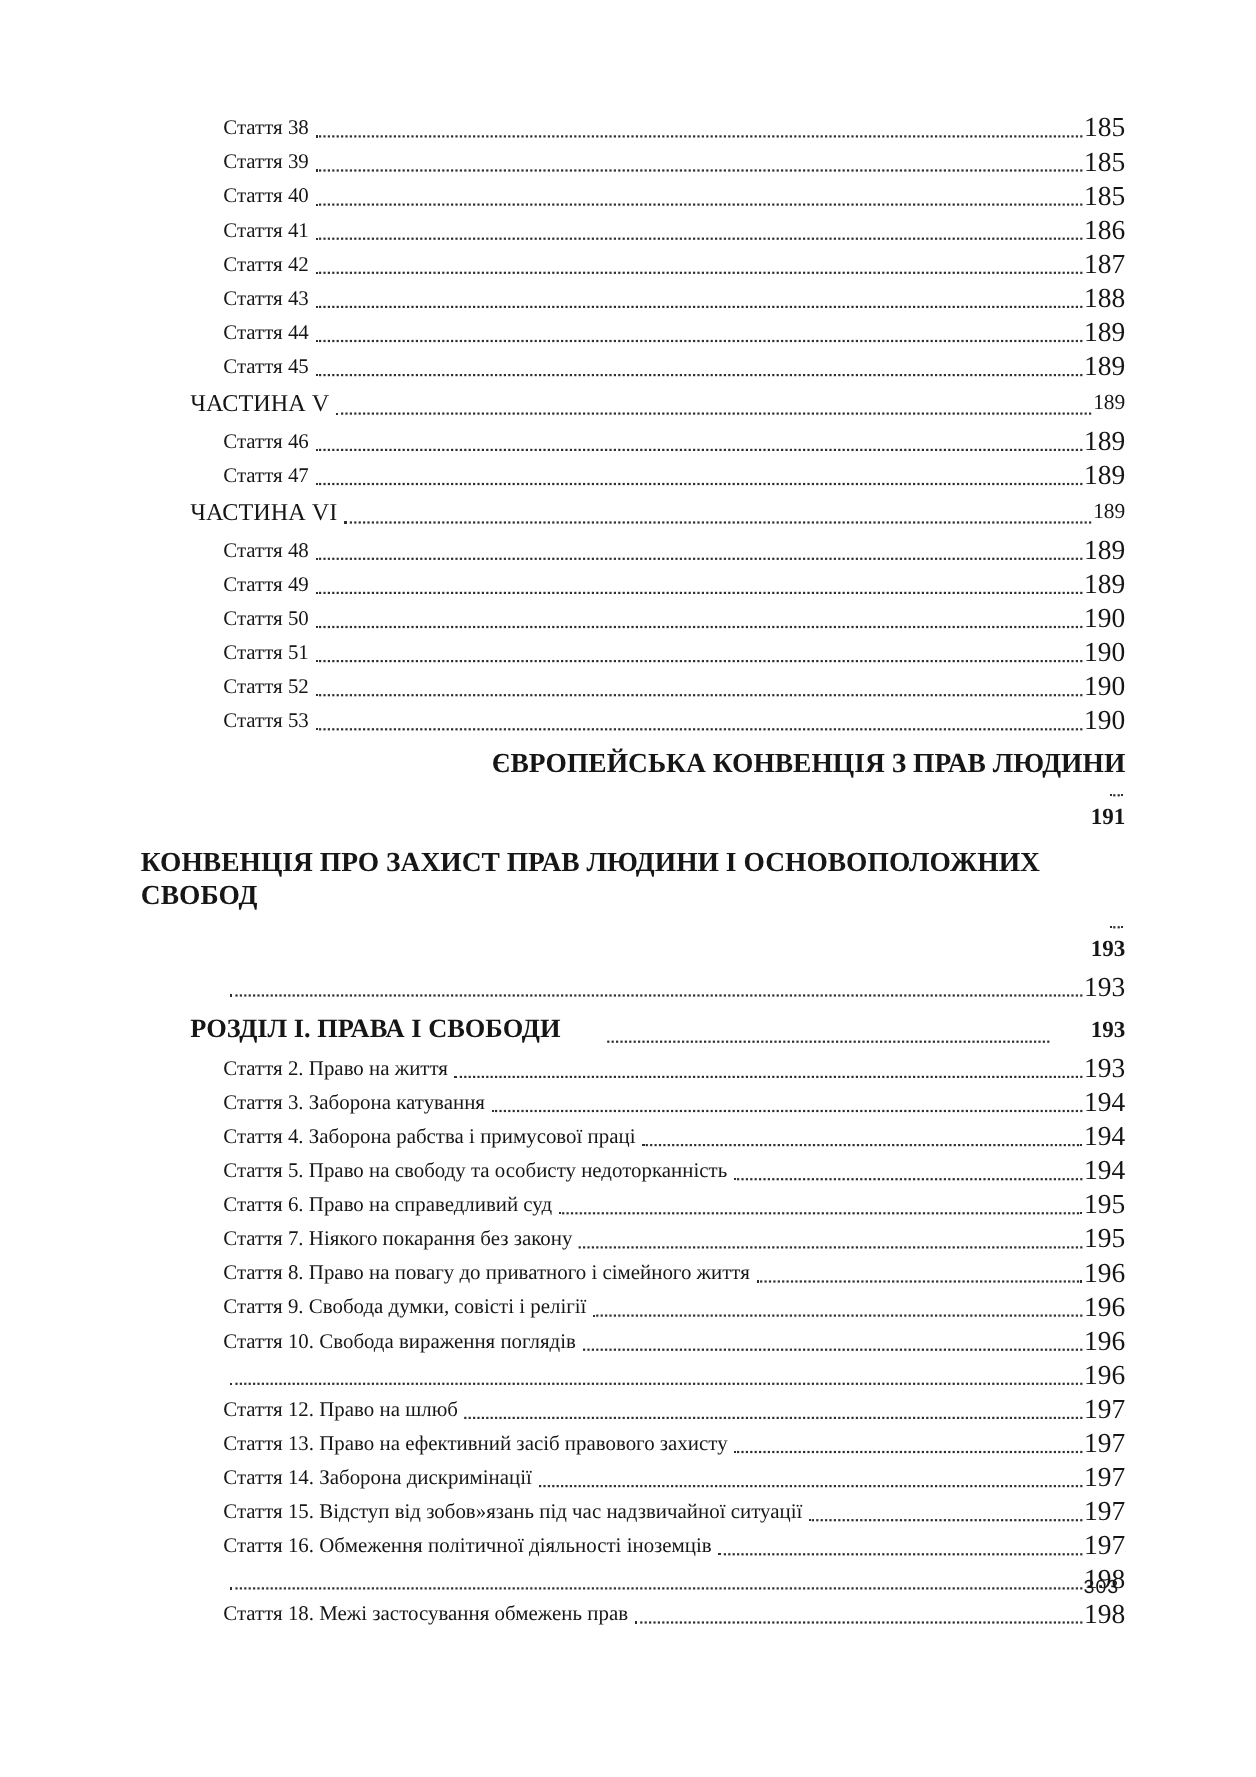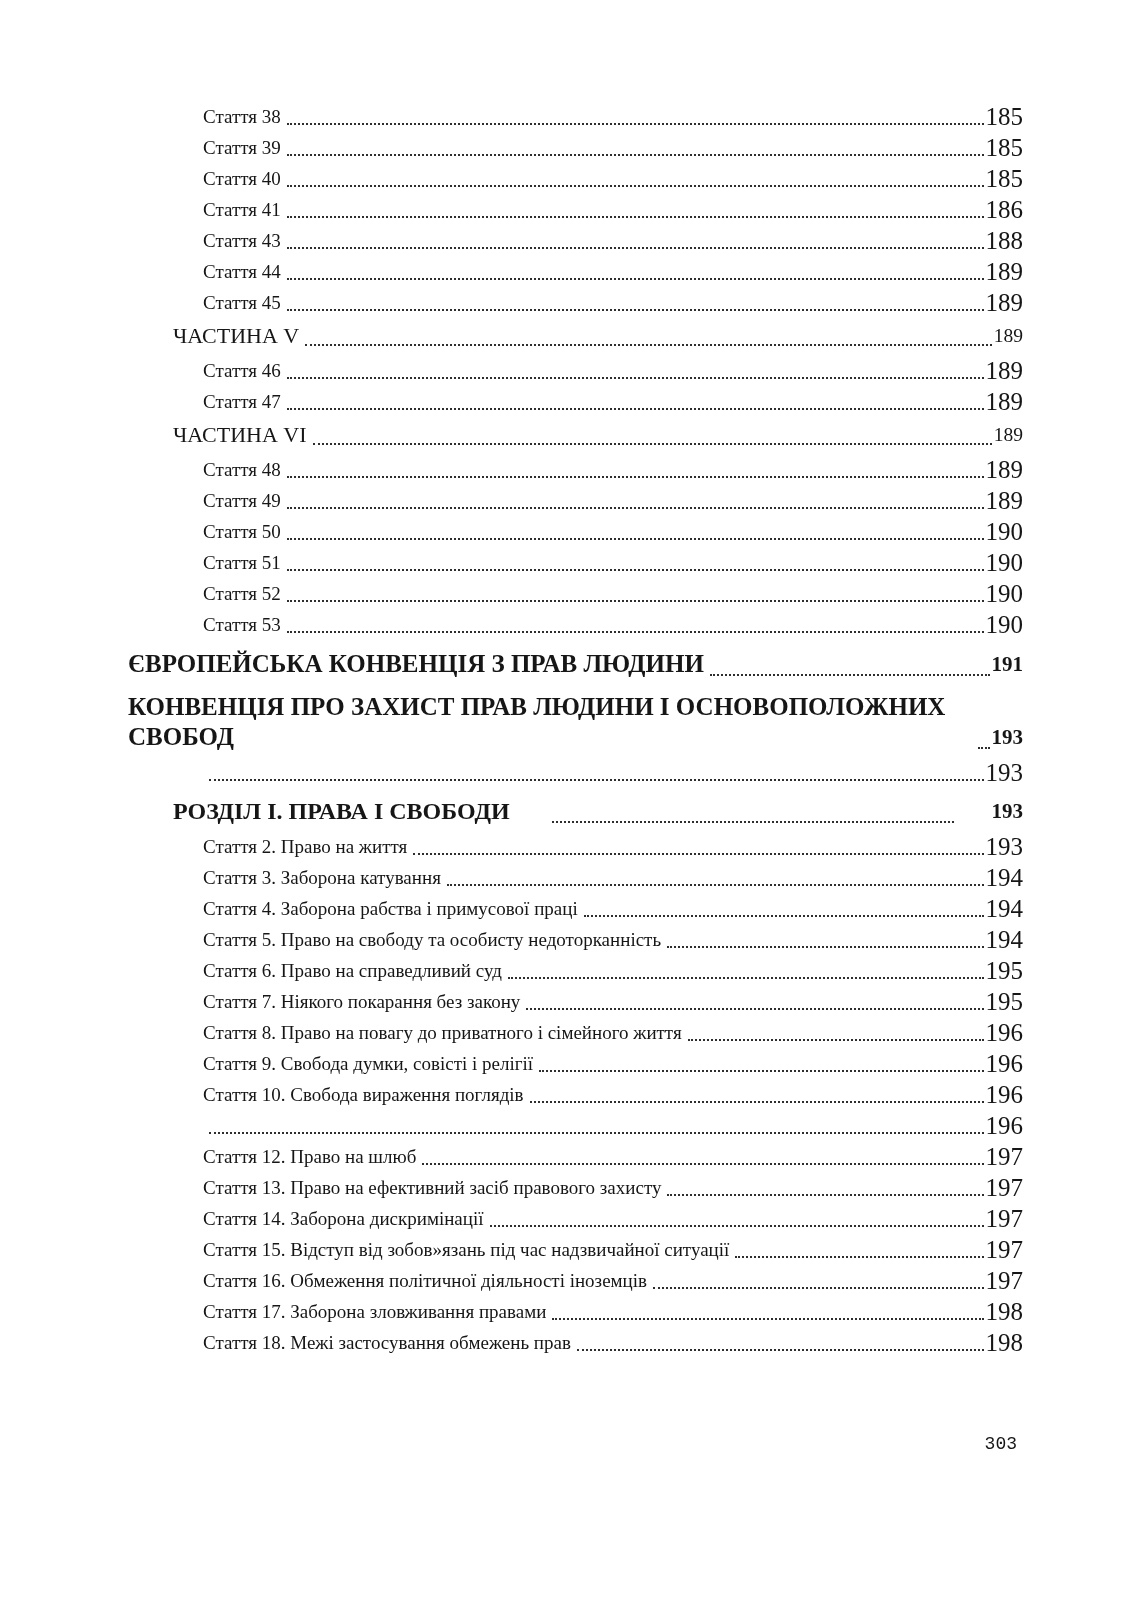--- a/index.html
+++ b/index.html
@@ -49,20 +49,21 @@
   }
   .lvl-part .toc-page { font-size: 19.5px; }
 
   
   .lvl-main {
     font-size: 25px;
     line-height: 30px;
     font-weight: bold;
     margin: 13px 0 10px 0;
     padding-left: 0;
+    flex-direction: column;
   }
   .lvl-main .toc-page { font-size: 21px; }
 
   
   .lvl-section {
     font-size: 24px;
     line-height: 29px;
     font-weight: bold;
     margin: 13px 0 10px 0;
     padding-left: 45px;
@@ -99,20 +100,25 @@
     <span class="toc-label">Стаття 40</span>
     <span class="toc-leader"></span>
     <span class="toc-page">185</span>
   </div>
       <div class="toc-row lvl-article">
     <span class="toc-label">Стаття 41</span>
     <span class="toc-leader"></span>
     <span class="toc-page">186</span>
   </div>
       <div class="toc-row lvl-article">
+    <span class="toc-label">Стаття 42</span>
+    <span class="toc-leader"></span>
+    <span class="toc-page">187</span>
+  </div>
+      <div class="toc-row lvl-article">
     <span class="toc-label">Стаття 43</span>
     <span class="toc-leader"></span>
     <span class="toc-page">188</span>
   </div>
       <div class="toc-row lvl-article">
     <span class="toc-label">Стаття 44</span>
     <span class="toc-leader"></span>
     <span class="toc-page">189</span>
   </div>
       <div class="toc-row lvl-article">
@@ -257,21 +263,20 @@
     <span class="toc-label">Стаття 15. Відступ від зобов»язань під час надзвичайної ситуації</span>
     <span class="toc-leader"></span>
     <span class="toc-page">197</span>
   </div>
       <div class="toc-row lvl-article">
     <span class="toc-label">Стаття 16. Обмеження політичної діяльності іноземців</span>
     <span class="toc-leader"></span>
     <span class="toc-page">197</span>
   </div>
       <div class="toc-row lvl-article">
-    <span class="toc-label">Стаття 17. Заборона зловживання правами</span>
     <span class="toc-leader"></span>
     <span class="toc-page">198</span>
   </div>
       <div class="toc-row lvl-article">
     <span class="toc-label">Стаття 18. Межі застосування обмежень прав</span>
     <span class="toc-leader"></span>
     <span class="toc-page">198</span>
   </div>
     </div>
   <div class="footer-page">303</div>

